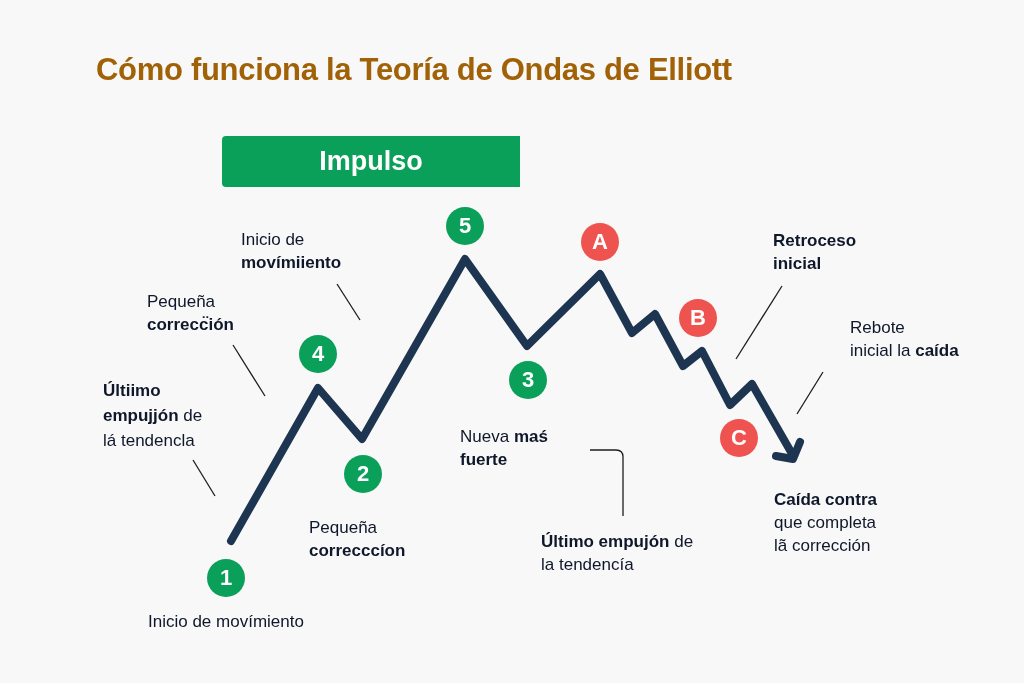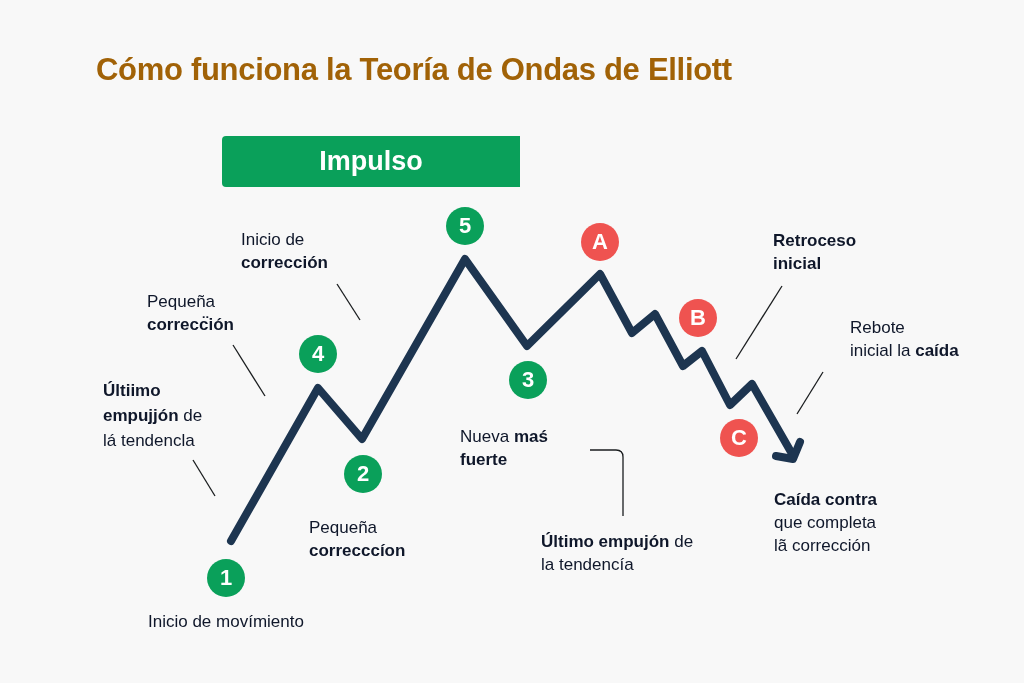--- a/index.html
+++ b/index.html
@@ -69,21 +69,21 @@
 <div class="marker green" style="left:363px; top:474px;">2</div>
 <div class="marker green" style="left:528px; top:380px;">3</div>
 <div class="marker green" style="left:318px; top:354px;">4</div>
 <div class="marker green" style="left:465px; top:226px;">5</div>
 <div class="marker red" style="left:600px; top:242px;">A</div>
 <div class="marker red" style="left:698px; top:318px;">B</div>
 <div class="marker red" style="left:739px; top:438px;">C</div>
 
 <div class="label" style="left:241px; top:228px;">
   <span>Inicio de</span><br>
-  <b>corrección</b>
+  <b>movímiiento</b>
 </div>
 
 <div class="label" style="left:147px; top:290px;">
   <span>Pequeña</span><br>
   <b>correcc̈ión</b>
 </div>
 
 <div class="label" style="left:103px; top:378px; line-height:25px;">
   <b>Últiimo</b><br>
   <b>empujjón</b><span> de</span><br>

